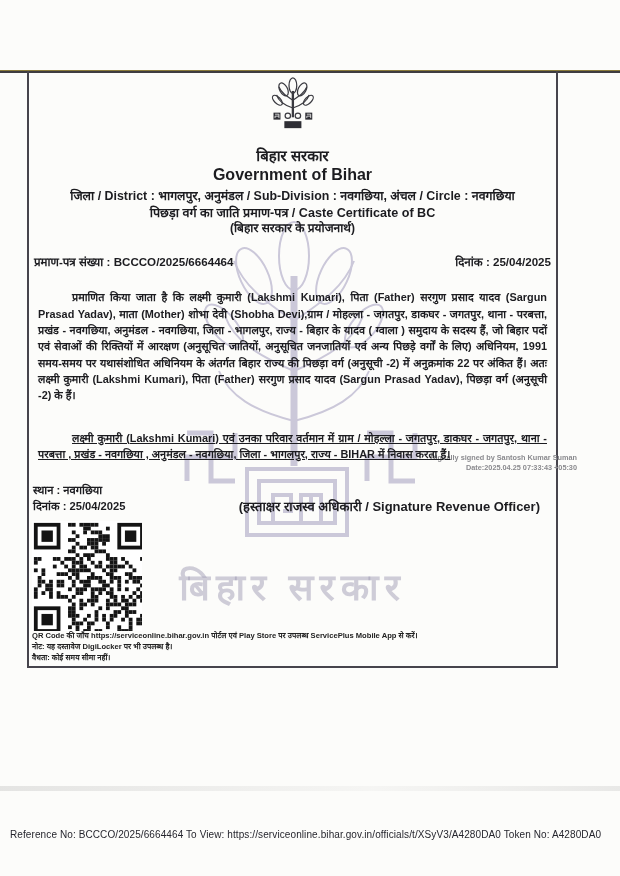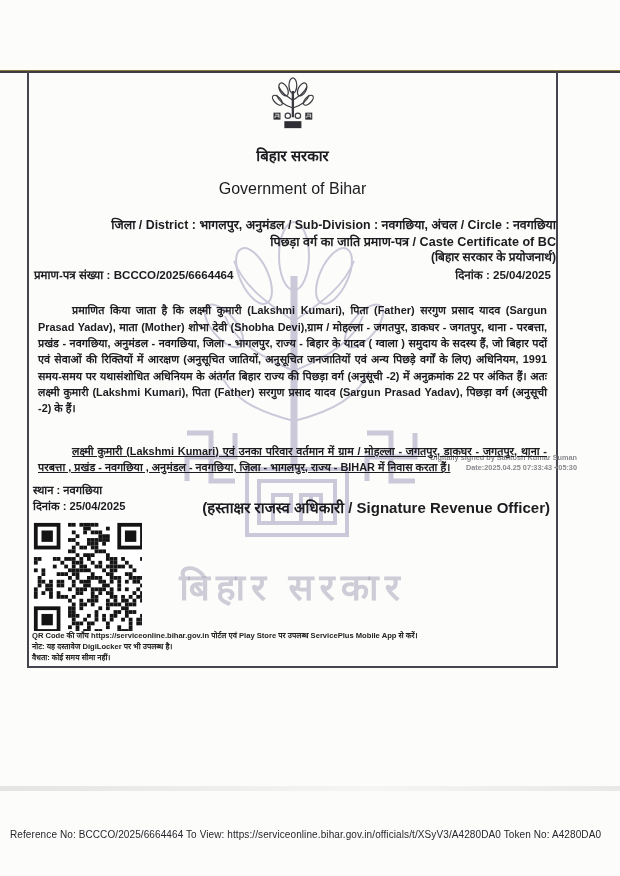--- a/index.html
+++ b/index.html
@@ -16,39 +16,39 @@
     position:absolute;left:27px;top:71px;width:531px;height:597px;
     border-left:2px solid #46444c;border-right:2px solid #46444c;border-bottom:2px solid #46444c;
     box-sizing:border-box;
   }
   .layer-wm{position:absolute;inset:0;pointer-events:none;z-index:0;}
   .layer-content{position:relative;z-index:1;}
 
   .header{ text-align:center; }
   .emblem{margin-top:6px;height:62px;}
   .org-hi{font-size:15px;font-weight:bold;margin-top:2px;}
-  .org-en{font-size:16px;font-weight:normal;margin-top:15px;}
+  .org-en{font-size:16px;font-weight:bold;margin-top:1px;}
   .form-no{font-size:13px;font-weight:bold;margin-top:1px;}
 
-  .title-block{text-align:right;margin-top:20px;line-height:1.25;}
+  .title-block{text-align:center;margin-top:5px;line-height:1.25;}
   .district-line{font-size:12.4px;font-weight:bold;}
   .cert-title{font-size:12.6px;font-weight:bold;margin-top:1px;}
   .purpose{font-size:12px;font-weight:bold;}
 
-  .meta-row{display:flex;justify-content:space-between;margin-top:2px;padding:0 5px;font-size:11.6px;font-weight:bold;}
+  .meta-row{display:flex;justify-content:space-between;margin-top:18px;padding:0 5px;font-size:11.6px;font-weight:bold;}
 
   .body-text{padding:0 9px;text-align:justify;font-size:10.9px;font-weight:600;line-height:1.5;}
   .para1{margin-top:20px;text-indent:34px;}
   .para2{margin-top:26px;text-indent:34px;text-decoration:underline;}
 
   .digital-sig{
     position:absolute;left:398px;top:382px;width:150px;
     font-size:7.3px;color:#8a8a8e;line-height:1.35;text-align:right;font-weight:bold;
   }
-  .sig-label{position:absolute;right:6px;top:426px;font-size:15px;font-weight:bold;}
+  .sig-label{position:absolute;right:16px;top:426px;font-size:13px;font-weight:bold;}
   .place-date{position:absolute;left:4px;top:412px;font-size:11.2px;font-weight:bold;line-height:1.4;}
 
   .qr{position:absolute;left:3px;top:450px;width:110px;height:110px;background:#fff;}
   .footnotes{position:absolute;left:3px;bottom:3px;right:3px;font-size:7.6px;font-weight:bold;line-height:1.45;color:#222;}
 
   .wm-text{
     position:absolute;left:0;top:489px;width:100%;text-align:center;
     font-size:37px;font-weight:bold;color:rgba(150,146,172,0.45);letter-spacing:6px;
   }
   .ref-line{position:absolute;left:10px;top:829px;font-size:10px;color:#26262e;letter-spacing:0.1px;}

